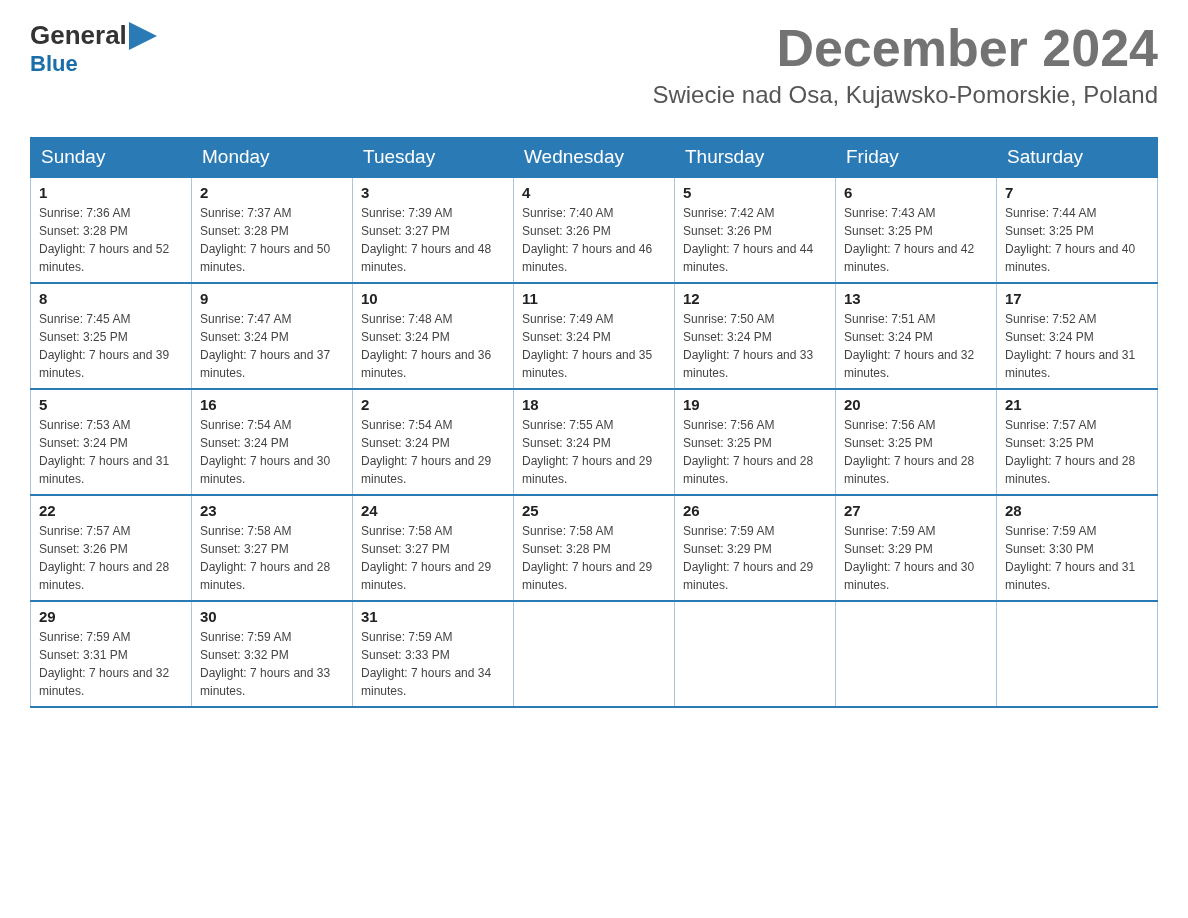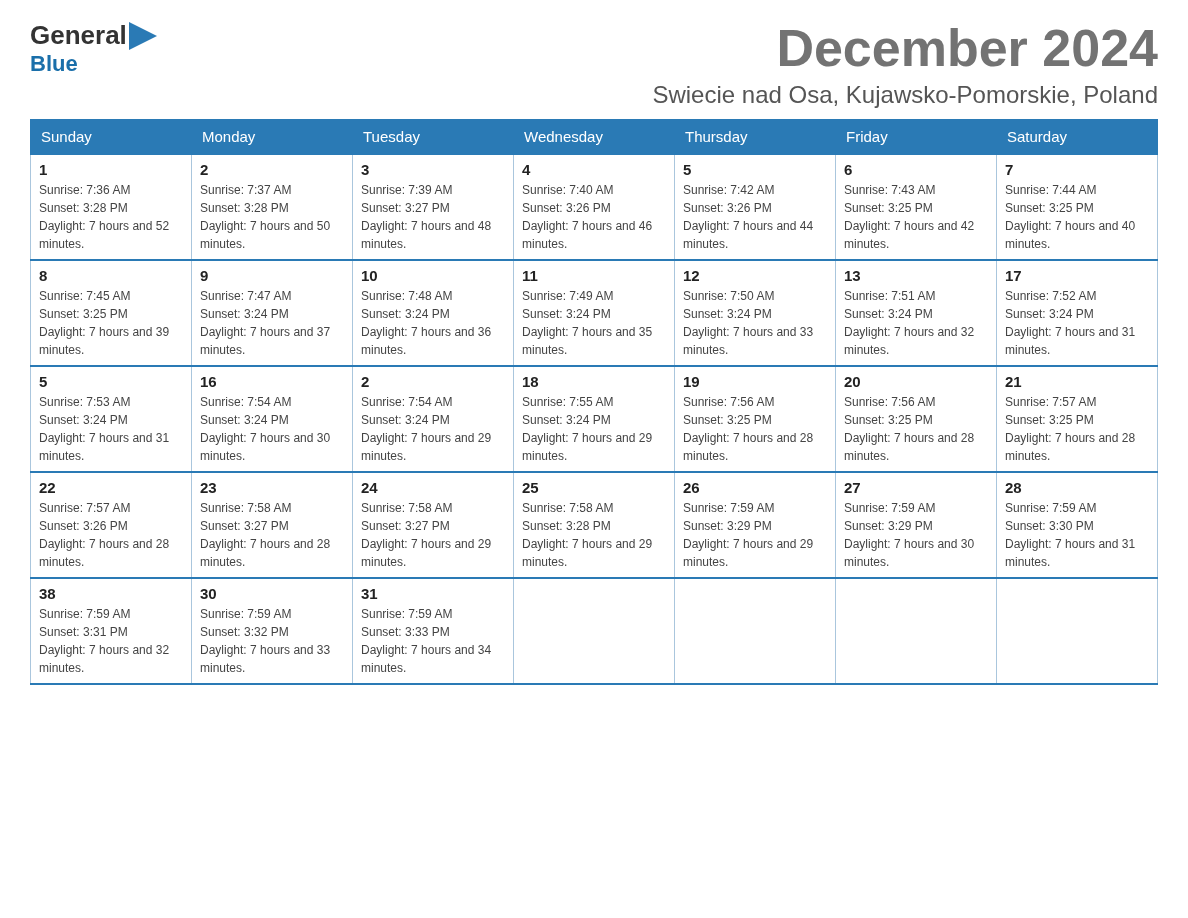--- a/index.html
+++ b/index.html
@@ -7,21 +7,21 @@
       font-family: Arial, sans-serif;
       background: #fff;
       padding: 20px 30px;
       width: 1188px;
       min-height: 918px;
     }
     .header-area {
       display: flex;
       justify-content: space-between;
       align-items: flex-start;
-      margin-bottom: 10px;
+      margin-bottom: 28px;
     }
     .logo-text-general {
       font-size: 26px;
       font-weight: bold;
       color: #333;
     }
     .logo-text-blue {
       font-size: 22px;
       font-weight: bold;
       color: #1a6faa;
@@ -55,21 +55,21 @@
       margin-top: 4px;
     }
     .calendar {
       width: 100%;
       border-collapse: collapse;
       margin-top: 10px;
     }
     .calendar th {
       background-color: #2a7ab5;
       color: #fff;
-      font-size: 15px;
+      font-size: 19px;
       font-weight: normal;
       padding: 8px 10px;
       text-align: left;
       border: 1px solid #2a7ab5;
     }
     .calendar td {
       vertical-align: top;
       border: 1px solid #aac6dd;
       padding: 6px 8px;
       width: calc(100% / 7);
@@ -244,21 +244,21 @@
         <span class="day-number">27</span>
         <span class="day-info">Sunrise: 7:59 AM<br>Sunset: 3:29 PM<br>Daylight: 7 hours and 30 minutes.</span>
       </td>
         <td>
         <span class="day-number">28</span>
         <span class="day-info">Sunrise: 7:59 AM<br>Sunset: 3:30 PM<br>Daylight: 7 hours and 31 minutes.</span>
       </td>
       </tr>
       <tr>
         <td>
-        <span class="day-number">38</span>
+        <span class="day-number">29</span>
         <span class="day-info">Sunrise: 7:59 AM<br>Sunset: 3:31 PM<br>Daylight: 7 hours and 32 minutes.</span>
       </td>
         <td>
         <span class="day-number">30</span>
         <span class="day-info">Sunrise: 7:59 AM<br>Sunset: 3:32 PM<br>Daylight: 7 hours and 33 minutes.</span>
       </td>
         <td>
         <span class="day-number">31</span>
         <span class="day-info">Sunrise: 7:59 AM<br>Sunset: 3:33 PM<br>Daylight: 7 hours and 34 minutes.</span>
       </td>

